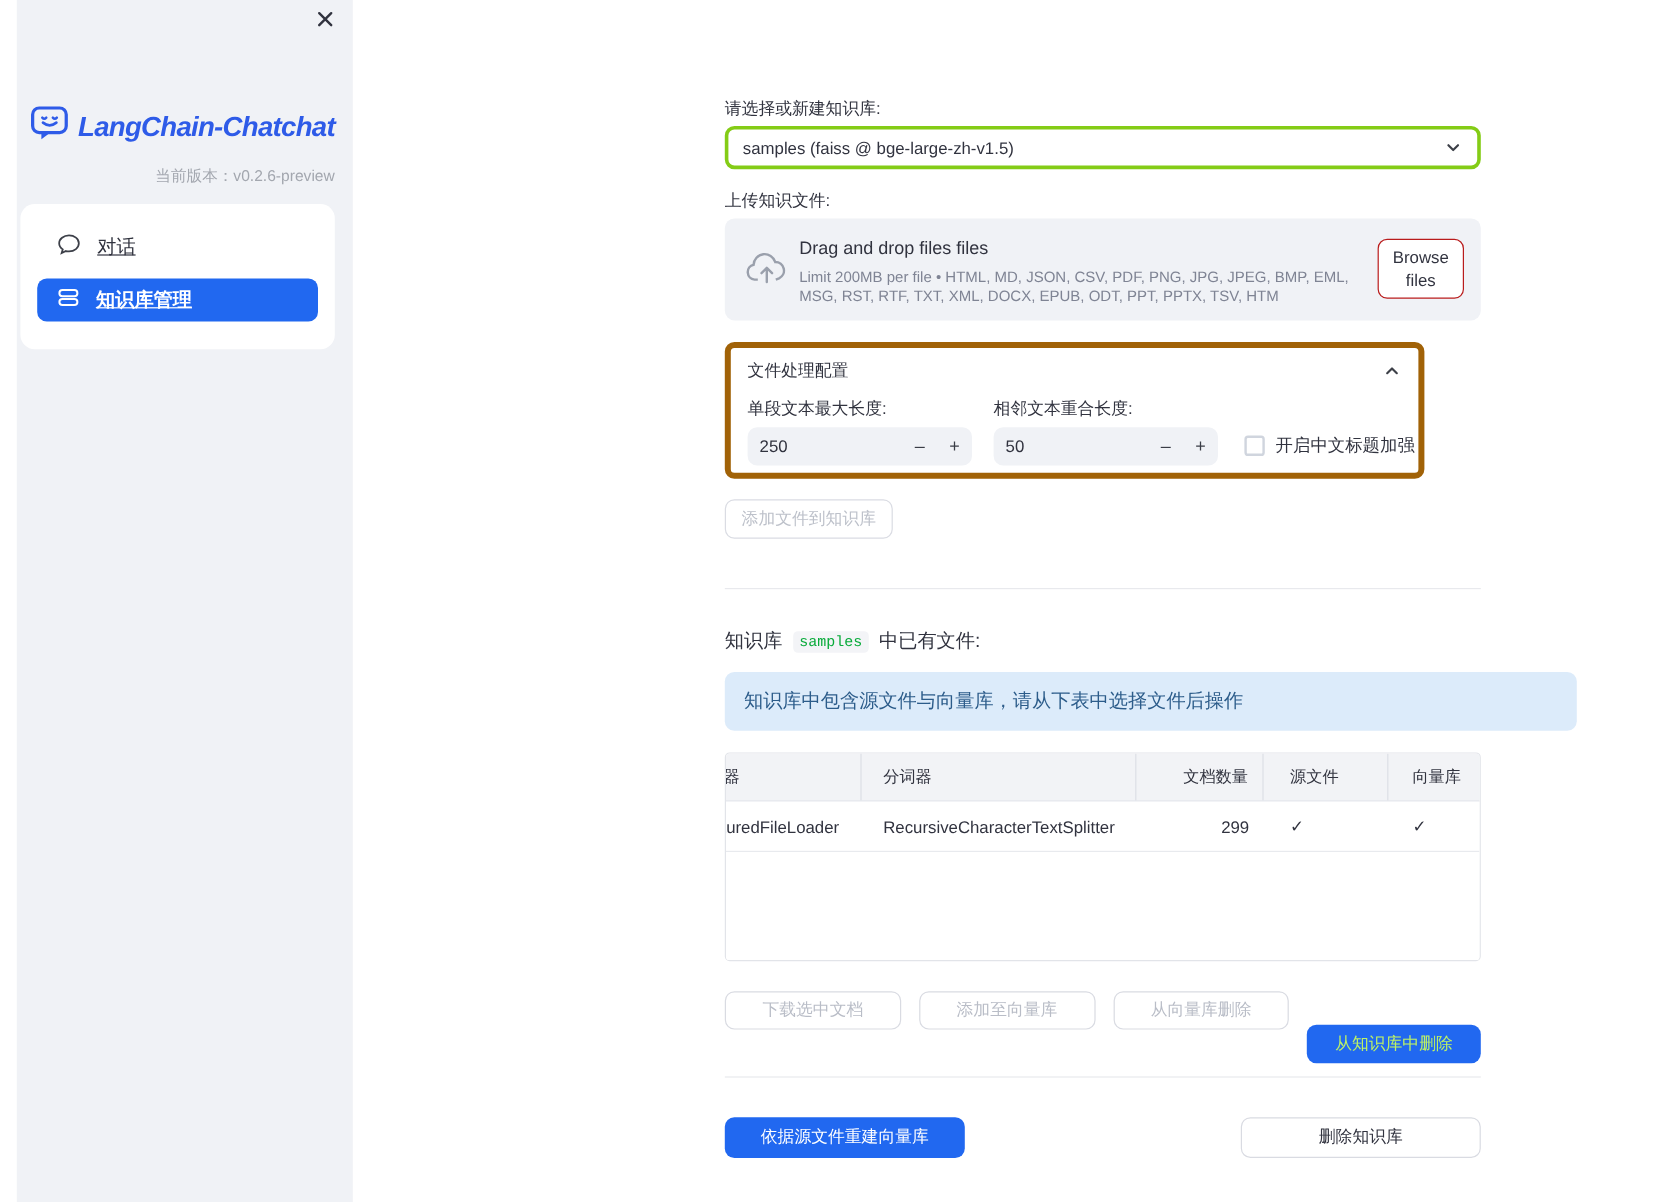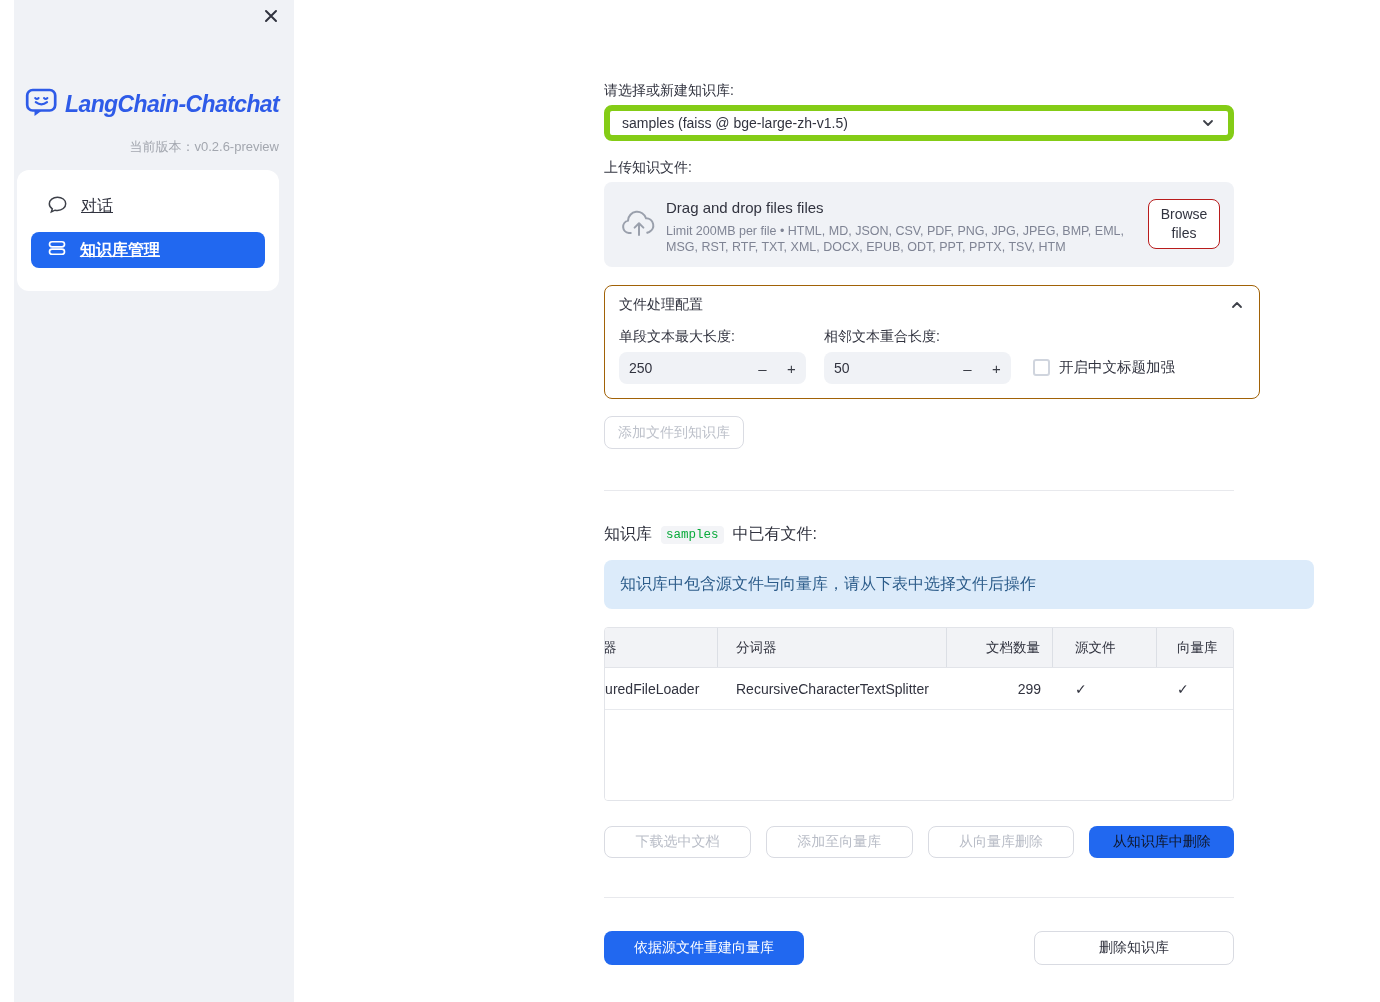--- a/index.html
+++ b/index.html
@@ -14,30 +14,30 @@
   .version { position: absolute; top: 138px; right: 15px; font-size: 13px; color: #a3a7af; }
   .menu-card { position: absolute; top: 170px; left: 3px; width: 262px; height: 121px; background: #ffffff; border-radius: 12px; }
   .menu-item { position: absolute; left: 14px; width: 234px; height: 36px; display: flex; align-items: center; gap: 13px; padding-left: 16px; font-size: 16px; border-radius: 8px; cursor: pointer; text-decoration: underline; }
   .menu-item.chat { top: 18px; color: #31333f; }
   .menu-item.kb { top: 62px; background: #2168f0; color: #ffffff; font-weight: 700; }
 
   
   .main { position: absolute; left: 604px; top: 0; width: 630px; height: 1002px; }
   .field-label { position: absolute; left: 0; font-size: 14px; color: #31333f; }
 
-  .selectbox { position: absolute; top: 105px; left: 0; width: 630px; height: 36px; background: #fff; border: 6px solid #84cc16; border-radius: 8px; display: flex; align-items: center; padding: 0 12px; font-size: 14px; cursor: pointer; }
+  .selectbox { position: absolute; top: 105px; left: 0; width: 630px; height: 36px; background: #fff; border: 3px solid #84cc16; border-radius: 8px; display: flex; align-items: center; padding: 0 12px; font-size: 14px; cursor: pointer; }
   .selectbox .chev { margin-left: auto; display: flex; }
 
   .dropzone { position: absolute; top: 182px; left: 0; width: 630px; height: 85px; background: #f0f2f6; border-radius: 8px; cursor: pointer; }
   .dz-icon { position: absolute; left: 17px; top: 27px; }
   .dz-title { position: absolute; left: 62px; top: 17px; font-size: 15px; color: #31333f; }
   .dz-limit { position: absolute; left: 62px; top: 41px; width: 478px; font-size: 12.5px; line-height: 16px; color: #7f8494; }
   .browse-btn { position: absolute; right: 14px; top: 17px; width: 72px; height: 50px; background: #fff; border: 1px solid #b91c1c; border-radius: 8px; font-size: 14px; color: #31333f; display: flex; align-items: center; justify-content: center; text-align: center; line-height: 19px; padding: 0 9px; cursor: pointer; }
 
-  .expander { position: absolute; top: 285px; left: 0; width: 656px; height: 114px; border: 1px solid #a16207; border-radius: 8px; background: #fff; }
+  .expander { position: absolute; top: 285px; left: 0; width: 583px; height: 114px; border: 5px solid #a16207; border-radius: 8px; background: #fff; }
   .exp-header { position: absolute; top: 0; left: 0; right: 0; height: 38px; display: flex; align-items: center; padding: 0 14px; font-size: 14px; cursor: pointer; }
   .exp-header .chev { margin-left: auto; display: flex; }
   .cfg-label { position: absolute; top: 42px; font-size: 14px; color: #31333f; }
   .num-input { position: absolute; top: 66px; height: 32px; width: 187px; background: #f0f2f6; border-radius: 8px; display: flex; align-items: center; font-size: 14px; overflow: hidden; }
   .num-val { flex: 1; padding-left: 10px; }
   .step-btn { width: 29px; height: 100%; display: flex; align-items: center; justify-content: center; font-size: 15px; color: #3a3d46; cursor: pointer; }
   .checkbox-row { position: absolute; left: 428px; top: 72px; display: flex; align-items: center; gap: 9px; }
   .checkbox { width: 17px; height: 17px; background: #fff; border: 2px solid #d0d5de; border-radius: 3px; cursor: pointer; }
   .checkbox-label { font-size: 14.5px; color: #31333f; }
 
@@ -60,21 +60,21 @@
   .c4 { width: 104px; flex: none; padding-left: 22px; }
   .c5 { flex: 1; padding-left: 20px; }
   .th.c1 span { white-space: nowrap; margin-left: -56px; }
   .trow { display: flex; height: 42px; border-bottom: 1px solid #e8eaee; font-size: 14px; color: #31333f; background: #fff; cursor: pointer; }
   .td { display: flex; align-items: center; overflow: hidden; }
   .td.c1 span { white-space: nowrap; margin-left: -52px; }
   .tbody-empty { height: 90px; background: #fff; }
 
   .actions { position: absolute; top: 826px; left: 0; width: 630px; display: flex; gap: 15px; }
   .action-btn { flex: 1; height: 32px; border-radius: 8px; background: #fff; border: 1px solid #d9dbe2; color: #b9bdc7; font-size: 14px; display: flex; align-items: center; justify-content: center; cursor: pointer; }
-  .action-btn.primary { background: #2168f0; border: none; color: #0f172a; }
+  .action-btn.primary { background: #2168f0; border: none; color: #bef264; margin-top: 28px; }
 
   .footer-rebuild { position: absolute; top: 931px; left: 0; width: 200px; height: 34px; background: #2168f0; color: #fff; border-radius: 8px; font-size: 14px; display: flex; align-items: center; justify-content: center; cursor: pointer; }
   .footer-delete { position: absolute; top: 931px; left: 430px; width: 200px; height: 34px; background: #fff; border: 1px solid #d9dbe2; color: #31333f; border-radius: 8px; font-size: 14px; display: flex; align-items: center; justify-content: center; cursor: pointer; }
 </style>
 </head>
 <body>
 
 <div class="page">
 
   <div class="sidebar">

